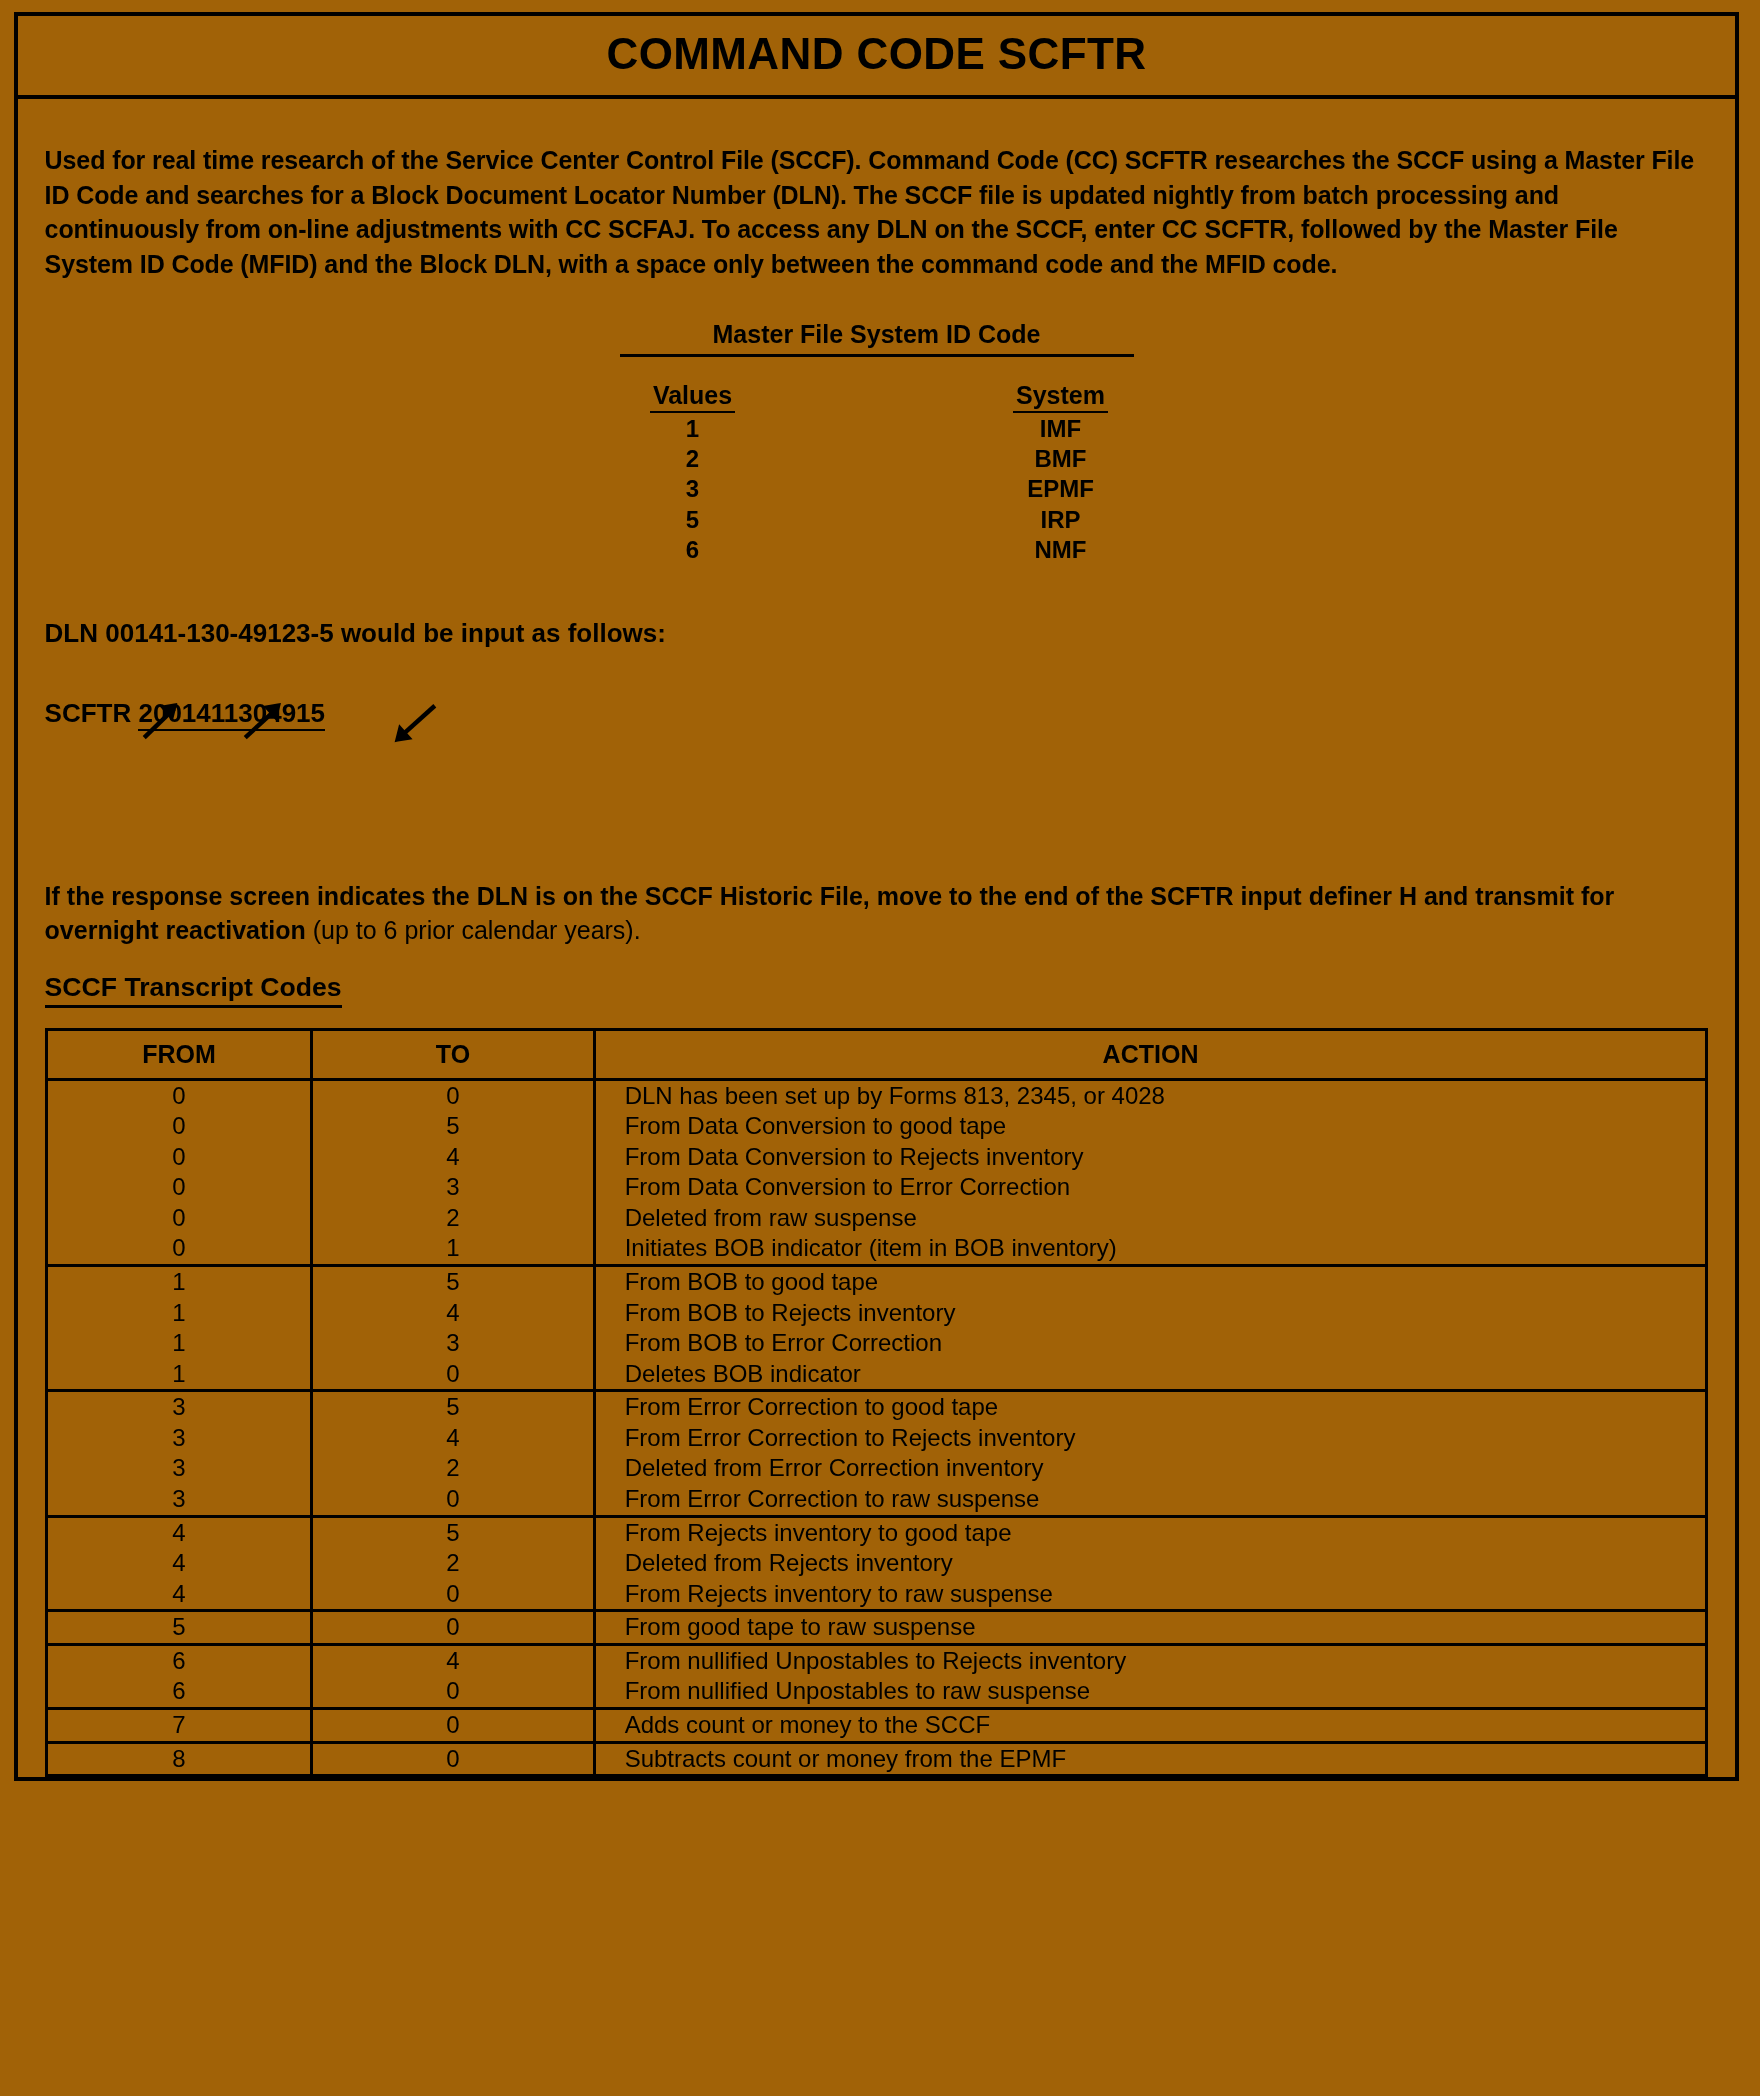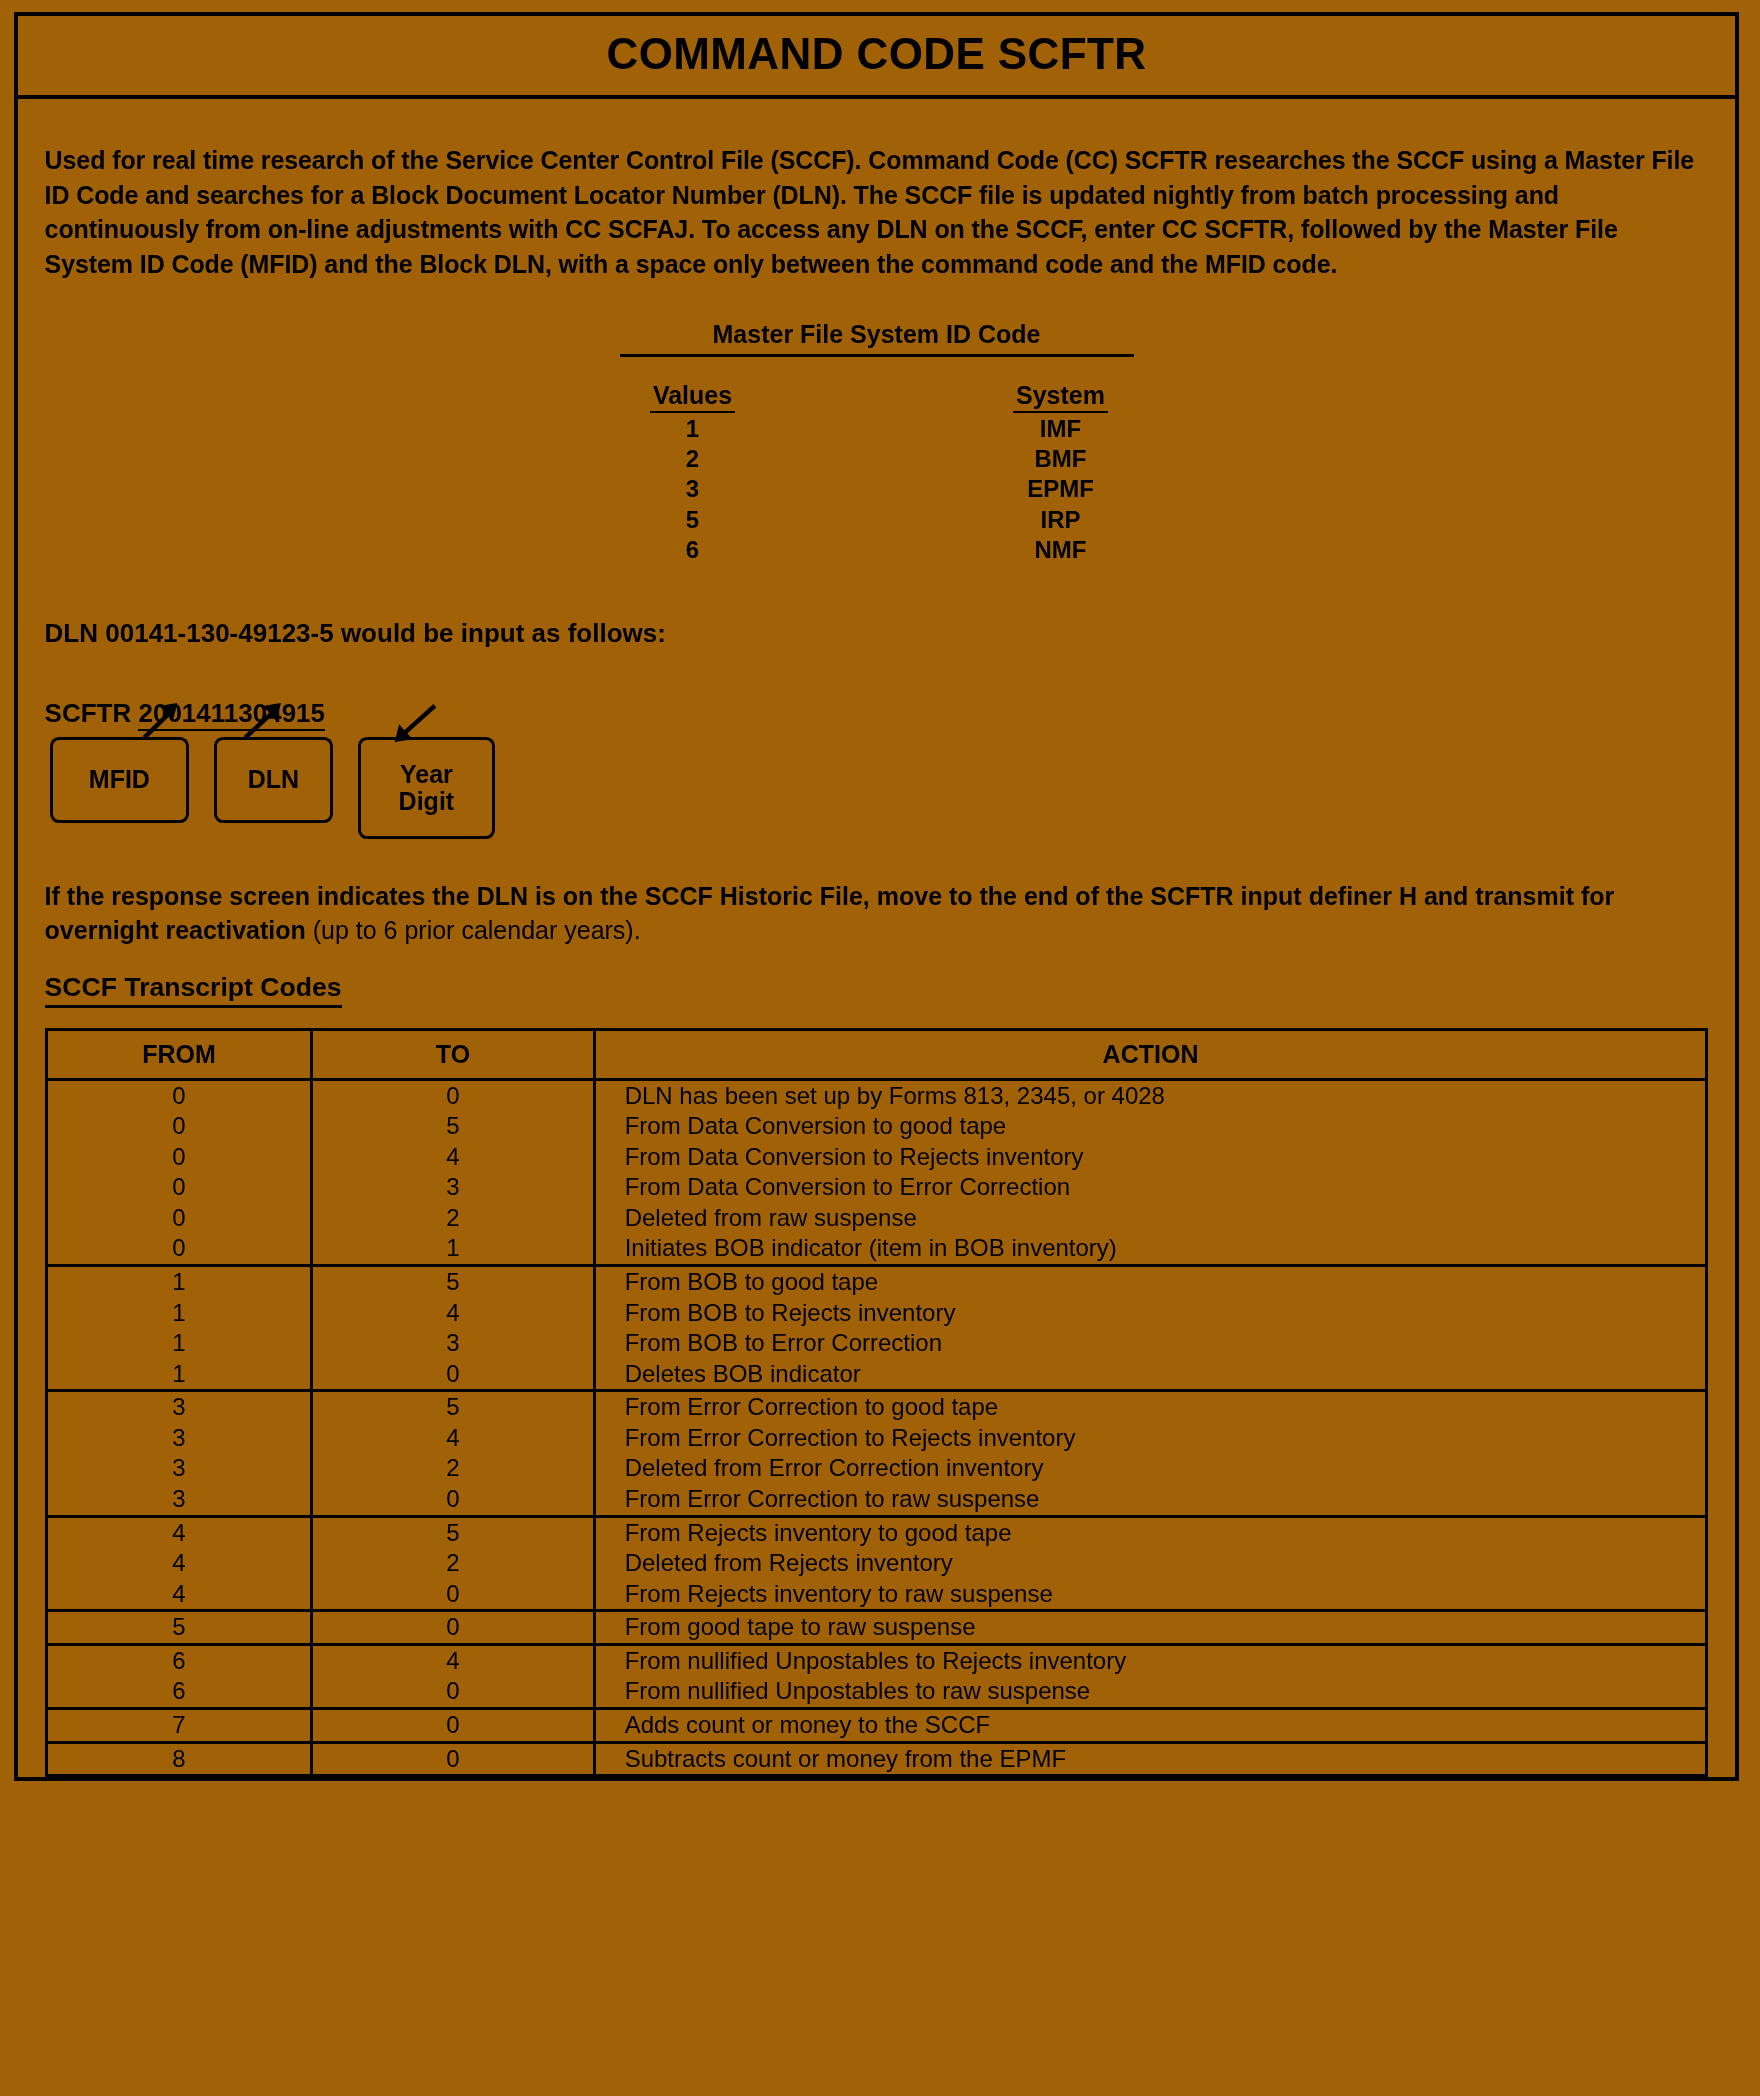--- a/index.html
+++ b/index.html
@@ -250,32 +250,20 @@
           <g stroke="#000" stroke-width="5" fill="#000">
             <line x1="112" y1="58" x2="146" y2="25"></line>
             <polygon points="146,22 134,24 143,34"></polygon>
             <line x1="226" y1="58" x2="262" y2="25"></line>
             <polygon points="263,22 251,24 260,34"></polygon>
             <line x1="400" y1="58" x2="440" y2="22"></line>
             <polygon points="398,60 410,58 401,48"></polygon>
           </g>
         </svg>
 
-        <div class="boxes">
-          <div class="label-box one">
-            <span>MFID</span>
-          </div>
-          <div class="label-box two">
-            <span>DLN</span>
-          </div>
-          <div class="label-box three">
-            <span>Year</span>
-            <span>Digit</span>
-          </div>
-        </div>
       </div>
 
       <p class="note"><b>If the response screen indicates the DLN is on the SCCF Historic File, move to the end of the SCFTR input definer H and transmit for overnight reactivation</b><span class="plain"> (up to 6 prior calendar years).</span></p>
 
       <div class="sccf-heading">
         <span>SCCF Transcript Codes</span>
       </div>
 
       <table class="codes-table">
         <colgroup>

